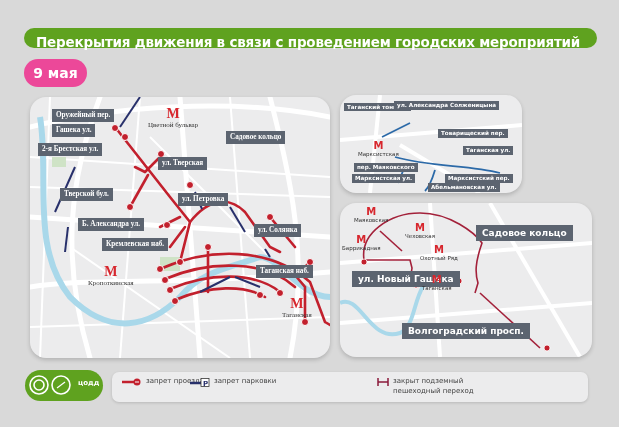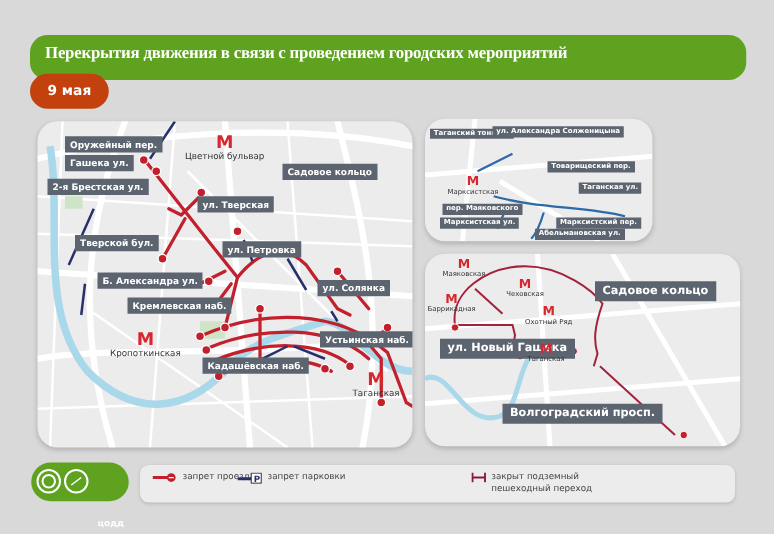--- a/index.html
+++ b/index.html
@@ -1,51 +1,51 @@
 <!DOCTYPE html>
 <html><head>
 <meta charset="utf-8">
 <style>
   * { box-sizing: border-box; margin: 0; padding: 0; }
   html, body { width: 619px; height: 427px; overflow: hidden; }
   body { background: #d9d9d9; font-family: "DejaVu Sans", sans-serif; position: relative; }
   .title-pill {
-    position: absolute; left: 24px; top: 28px; height: 36px; width: 573px;
+    position: absolute; left: 24px; top: 28px; height: 20px; width: 573px;
     background: #5fa21f; border-radius: 14px; color: #fff;
     font-size: 13.5px; font-weight: bold; line-height: 28px; padding-left: 12px;
-    white-space: nowrap; letter-spacing: -0.2px; font-family: Liberation Serif, serif;
+    white-space: nowrap; letter-spacing: -0.2px;
   }
   .date-pill {
     position: absolute; left: 24px; top: 59px; height: 28px; width: 63px;
-    background: #c2410c; border-radius: 14px; color: #fff;
-    font-size: 11px; font-weight: bold; line-height: 28px; text-align: center;
+    background: #ec4899; border-radius: 14px; color: #fff;
+    font-size: 14px; font-weight: bold; line-height: 28px; text-align: center;
   }
   .panel {
     position: absolute; background: #ececed; border-radius: 16px; overflow: hidden;
     box-shadow: 0 2px 4px rgba(0,0,0,0.18);
   }
   .panel svg { position: absolute; left: 0; top: 0; }
-  .main-map { left: 30px; top: 97px; width: 300px; height: 261px; }
+  .main-map { left: 30px; top: 97px; width: 300px; height: 261px; font-family: Liberation Serif, serif; }
   .inset-1 { left: 340px; top: 95px; width: 182px; height: 98px; }
   .inset-2 { left: 340px; top: 203px; width: 252px; height: 154px; }
   .lbl {
     position: absolute; background: #5c6470; color: #fff; font-size: 7.2px;
     padding: 1px 4px; white-space: nowrap; line-height: 11px; font-weight: bold;
   }
   .lbl.sm { font-size: 5.6px; line-height: 9px; padding: 0 3px; }
   .lbl.lg { font-size: 9px; line-height: 14px; padding: 1px 6px; }
   .metro { position: absolute; text-align: center; color: #333; font-size: 7px; white-space: nowrap; }
   .metro .m { color: #d7262d; font-weight: bold; font-size: 14px; line-height: 14px; display: block; }
   .metro.sm { font-size: 5.5px; }
   .metro.sm .m { font-size: 10px; line-height: 10px; }
   .logo-pill {
     position: absolute; left: 25px; top: 370px; width: 78px; height: 31px;
     background: #5fa21f; border-radius: 16px; color: #fff;
   }
-  .logo-text { position: absolute; left: 53px; top: 9px; font-size: 7px; font-weight: bold; margin-top: 36px; }
+  .logo-text { position: absolute; left: 53px; top: 9px; font-size: 7px; font-weight: bold; }
   .legend {
     position: absolute; left: 112px; top: 372px; width: 476px; height: 30px;
     background: #ececed; border-radius: 7px; box-shadow: 0 1px 3px rgba(0,0,0,0.15);
   }
   .leg-item { position: absolute; top: 4px; display: flex; align-items: flex-start; }
   .leg-item svg { flex: none; margin-top: 2px; }
   .leg-text { font-size: 7px; color: #444; line-height: 10px; margin-left: 4px; max-width: 95px; }
 </style>
 </head>
 <body>
@@ -128,22 +128,21 @@
   <div class="lbl" style="left:22px;top:12px">Оружейный пер.</div>
   <div class="lbl" style="left:22px;top:27px">Гашека ул.</div>
   <div class="lbl" style="left:8px;top:46px">2-я Брестская ул.</div>
   <div class="lbl" style="left:30px;top:91px">Тверской бул.</div>
   <div class="lbl" style="left:48px;top:121px">Б. Александра ул.</div>
   <div class="lbl" style="left:72px;top:141px">Кремлевская наб.</div>
   <div class="lbl" style="left:128px;top:60px">ул. Тверская</div>
   <div class="lbl" style="left:148px;top:96px">ул. Петровка</div>
   <div class="lbl" style="left:196px;top:34px">Садовое кольцо</div>
   <div class="lbl" style="left:224px;top:127px">ул. Солянка</div>
-  <div class="lbl" style="left:226px;top:168px">Устьинская наб.</div>
-  <div class="lbl" style="left:132px;top:189px">Кадашёвская наб.</div>
+  <div class="lbl" style="left:226px;top:168px">Таганская наб.</div>
   <div class="metro" style="left:118px;top:10px"><span class="m">M</span><span>Цветной бульвар</span></div>
   <div class="metro" style="left:58px;top:168px"><span class="m">M</span><span>Кропоткинская</span></div>
   <div class="metro" style="left:252px;top:200px"><span class="m">M</span><span>Таганская</span></div>
 </div>
 
 <div class="panel inset-1">
   <svg width="182" height="98" viewBox="0 0 182 98">
     <g stroke="#ffffff" stroke-width="4" fill="none">
       <path d="M40 0 L30 98"></path>
         <path d="M0 45 L182 30"></path>

